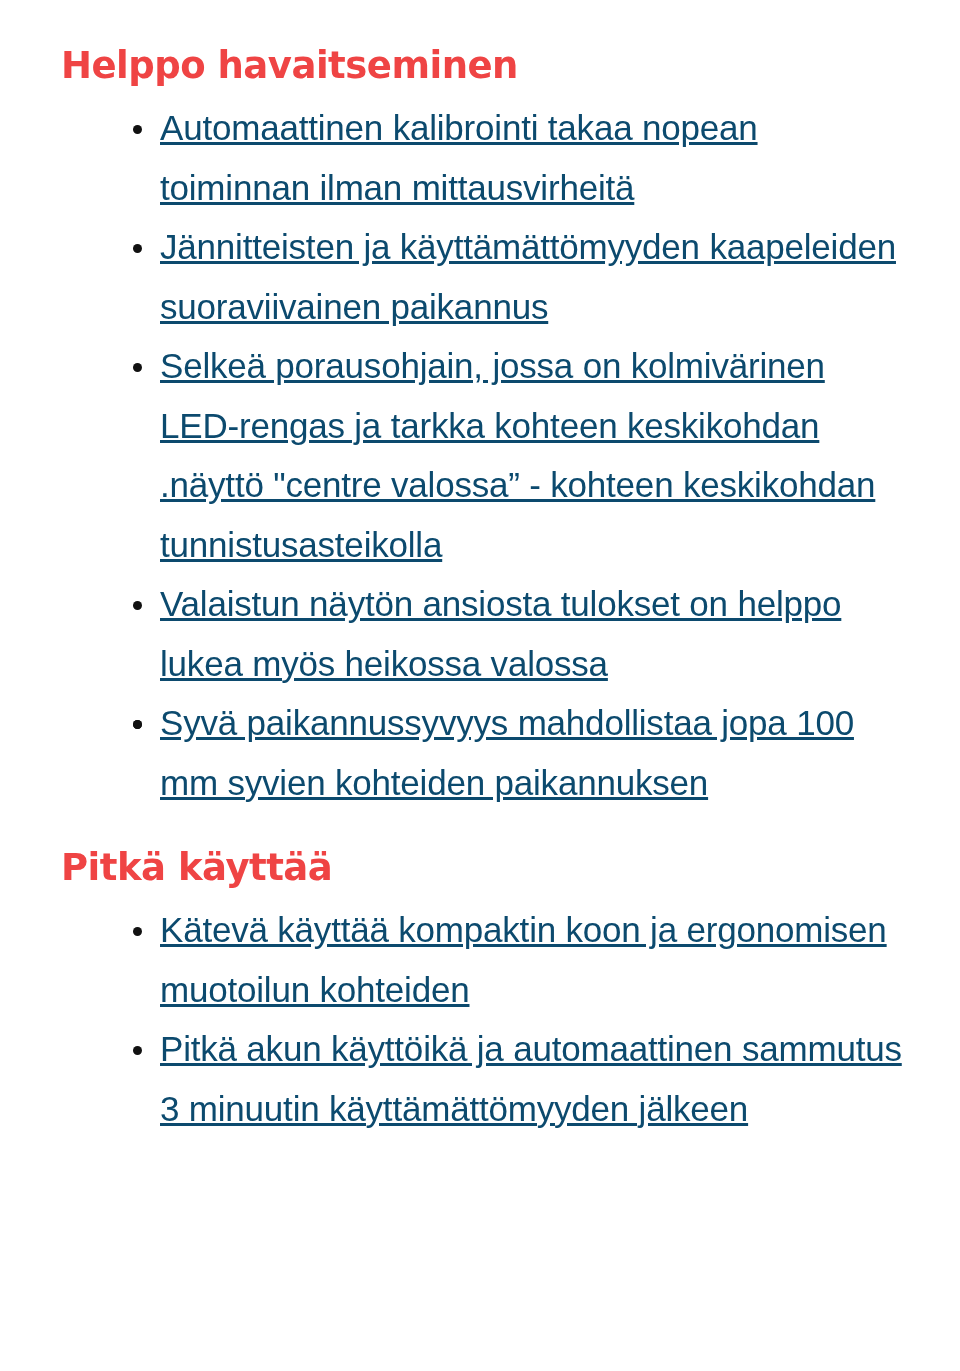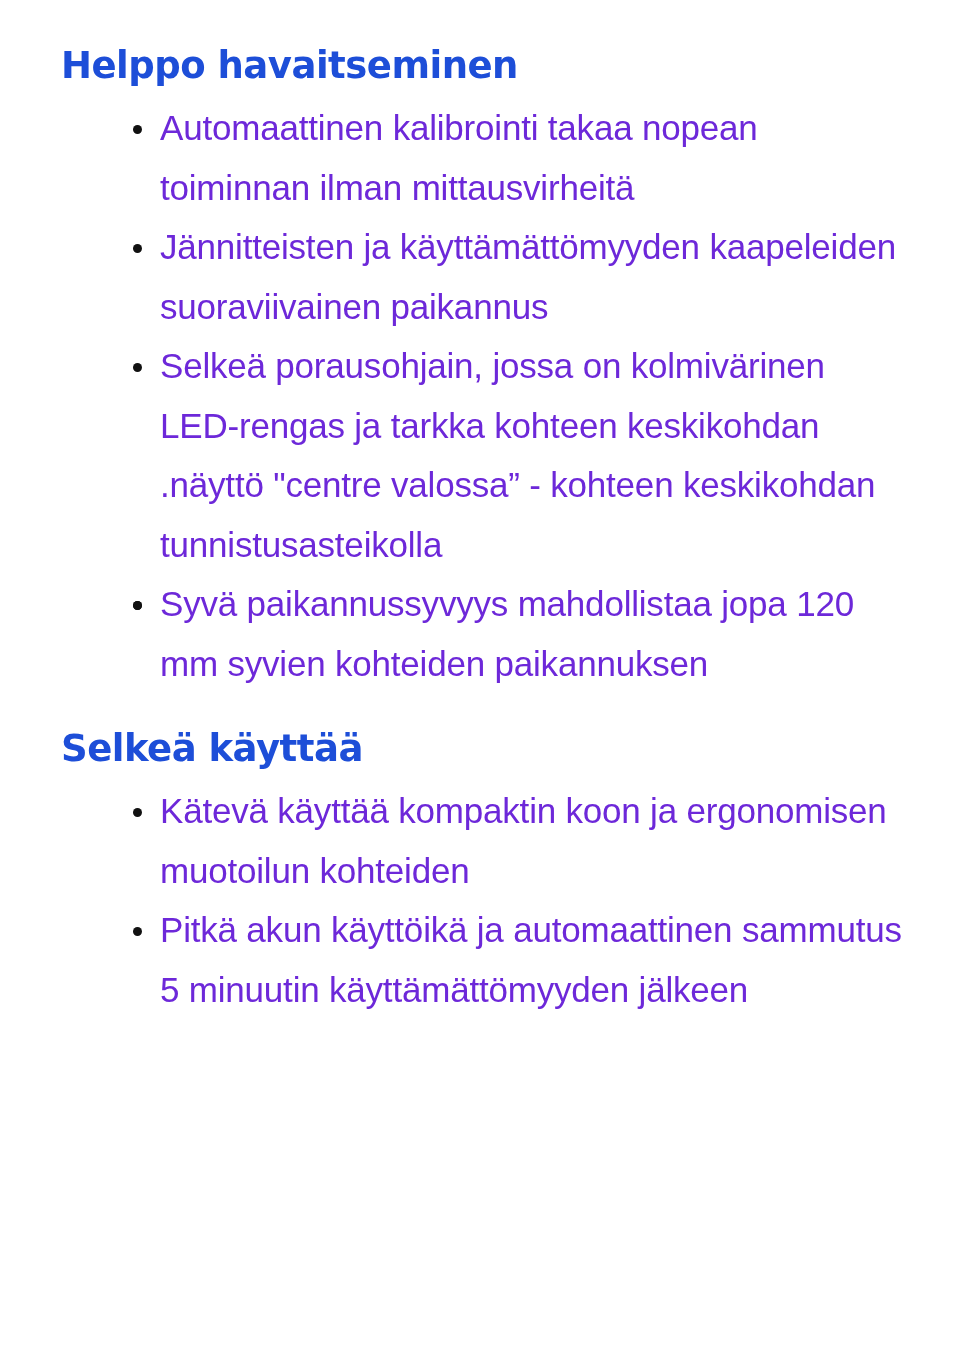--- a/index.html
+++ b/index.html
@@ -19,38 +19,39 @@
     padding: 40px 0 0 0;
   }
   .section-title {
     margin: 0;
     padding-left: 61px;
     font-family: "DejaVu Sans", sans-serif;
     font-weight: bold;
     font-size: 37px;
     line-height: 52px;
     letter-spacing: -0.5px;
-    color: #1d4ed8;
+    color: #ef4444;
   }
   .section-title.second {
     margin-top: 30px;
   }
   ul.features {
     list-style: none;
     margin: 6px 0 0 0;
     padding: 0 0 0 160px;
   }
   ul.features li {
     position: relative;
     font-family: "Liberation Sans", sans-serif;
     font-size: 35px;
     line-height: 59.5px;
     letter-spacing: -0.2px;
-    color: #6d28d9;
+    color: #0c4a6e;
     padding-right: 50px;
+    text-decoration: underline;
   }
   ul.features li .bullet {
     position: absolute;
     left: -27px;
     top: 27px;
     width: 9px;
     height: 9px;
     border-radius: 50%;
     background: #111111;
   }
@@ -58,23 +59,24 @@
 </head>
 <body>
 
 <div class="page">
 
   <h2 class="section-title">Helppo havaitseminen</h2>
   <ul class="features">
     <li><span class="bullet"></span><span>Automaattinen kalibrointi takaa nopean toiminnan ilman mittausvirheitä</span></li>
     <li><span class="bullet"></span><span>Jännitteisten ja käyttämättömyyden kaapeleiden suoraviivainen paikannus</span></li>
     <li><span class="bullet"></span><span>Selkeä porausohjain, jossa on kolmivärinen LED-rengas ja tarkka kohteen keskikohdan .näyttö "centre valossa” - kohteen keskikohdan tunnistusasteikolla</span></li>
+    <li><span class="bullet"></span><span>Valaistun näytön ansiosta tulokset on helppo lukea myös heikossa valossa</span></li>
     <li><span class="bullet"></span></li>
-    <li><span class="bullet"></span><span>Syvä paikannussyvyys mahdollistaa jopa 120 mm syvien kohteiden paikannuksen</span></li>
+    <li><span class="bullet"></span><span>Syvä paikannussyvyys mahdollistaa jopa 100 mm syvien kohteiden paikannuksen</span></li>
   </ul>
 
-  <h2 class="section-title second">Selkeä käyttää</h2>
+  <h2 class="section-title second">Pitkä käyttää</h2>
   <ul class="features">
     <li><span class="bullet"></span><span>Kätevä käyttää kompaktin koon ja ergonomisen muotoilun kohteiden</span></li>
-    <li><span class="bullet"></span><span>Pitkä akun käyttöikä ja automaattinen sammutus 5 minuutin käyttämättömyyden jälkeen</span></li>
+    <li><span class="bullet"></span><span>Pitkä akun käyttöikä ja automaattinen sammutus 3 minuutin käyttämättömyyden jälkeen</span></li>
   </ul>
 
 </div>
 
 </body></html>

